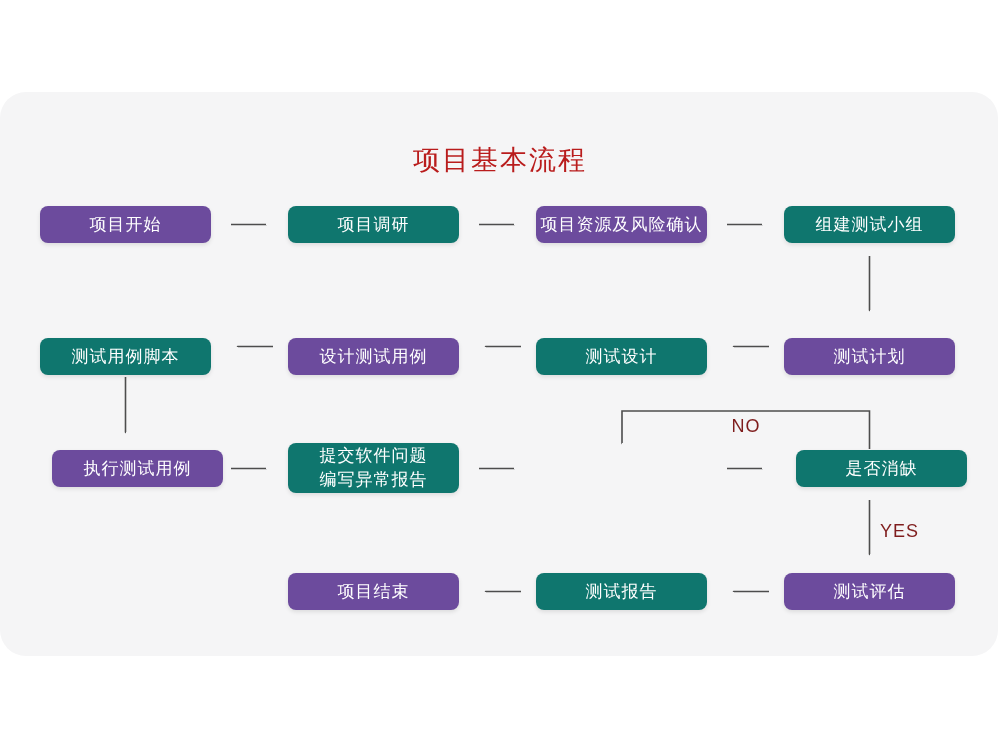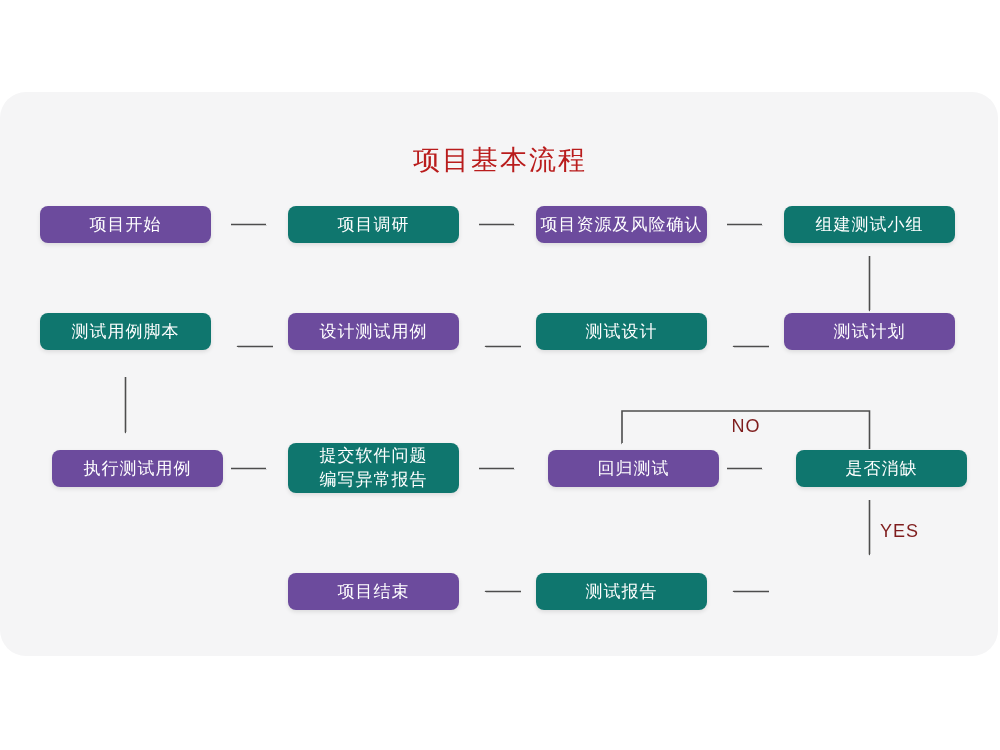--- a/index.html
+++ b/index.html
@@ -52,21 +52,21 @@
     box-shadow: 0 2px 4px rgba(0,0,0,0.10);
   }
   .primary   { background: #6c4b9d; }
   .secondary { background: #0f766e; }
 
   .c1 { left: 40px; }
   .c2 { left: 288px; }
   .c3 { left: 536px; }
   .c4 { left: 784px; }
   .r1 { top: 206px; }
-  .r2 { top: 313px; }
+  .r2 { top: 338px; }
   .r3 { top: 450px; margin-left: 12px; }
   .r4 { top: 573px; }
   .tall { top: 443px; height: 50px; }
 
   svg.connectors {
     position: absolute;
     left: 0;
     top: 0;
     pointer-events: none;
   }
@@ -128,22 +128,22 @@
   <div class="node secondary c4 r1">组建测试小组</div>
 
   <div class="node secondary c1 r2">测试用例脚本</div>
   <div class="node primary c2 r2">设计测试用例</div>
   <div class="node secondary c3 r2">测试设计</div>
   <div class="node primary c4 r2">测试计划</div>
 
   <div class="node primary c1 r3">执行测试用例</div>
   <div class="node secondary c2 tall">提交软件问题
 编写异常报告</div>
-  <div class="node primary c3 r3">回归测试</div>
   <div class="node secondary c4 r3">是否消缺</div>
 
   <div class="node primary c2 r4">项目结束</div>
   <div class="node secondary c3 r4">测试报告</div>
+  <div class="node primary c4 r4">测试评估</div>
 
   <div class="edge-label label-no">NO</div>
   <div class="edge-label label-yes">YES</div>
 
 </div>
 
 </body></html>

